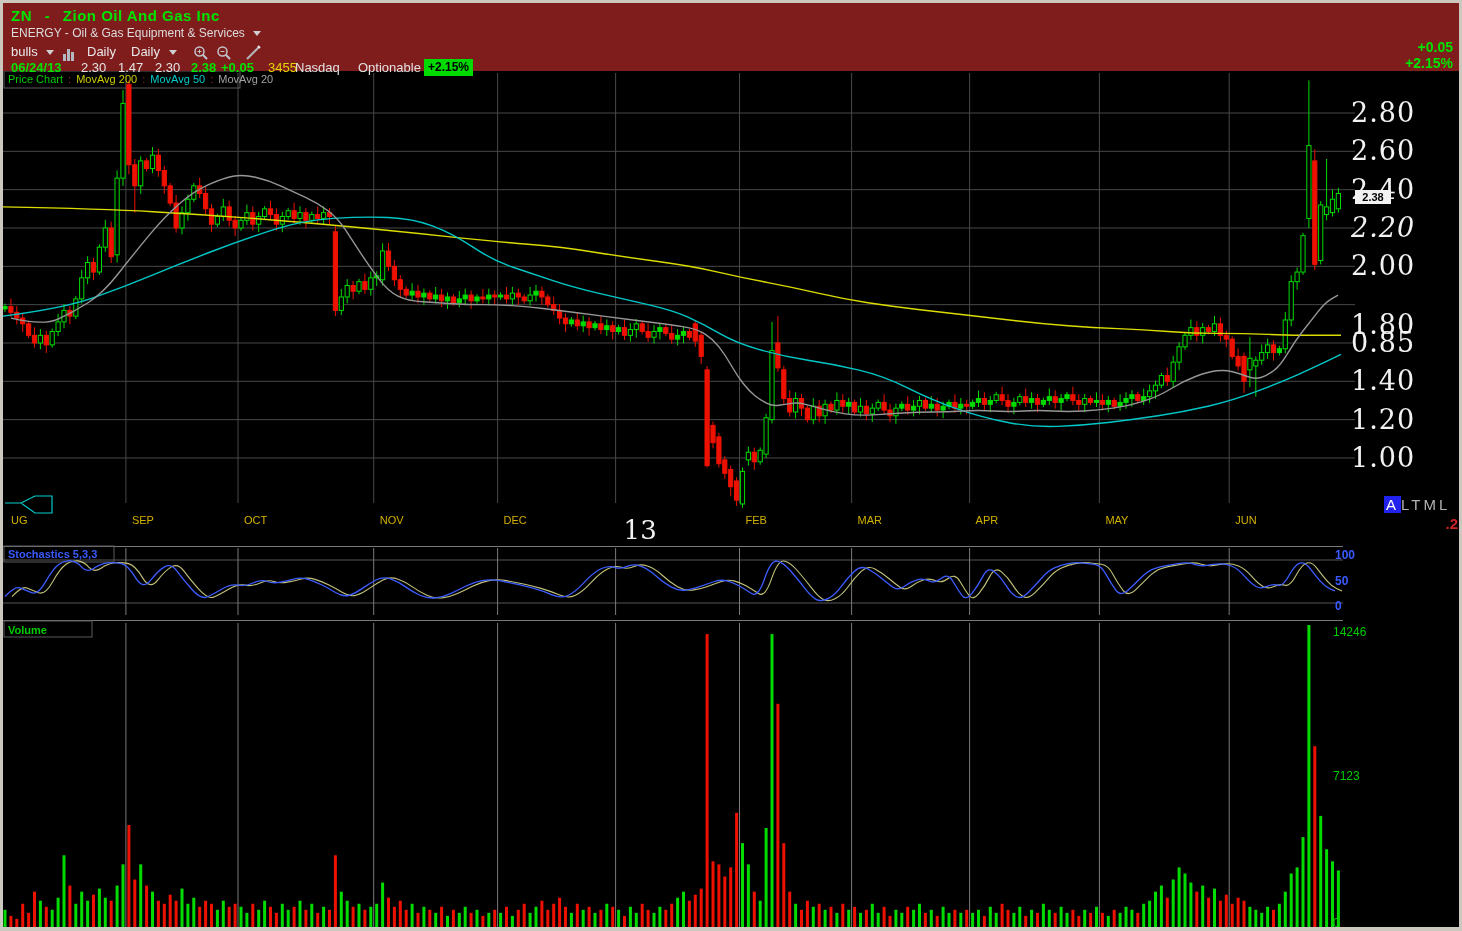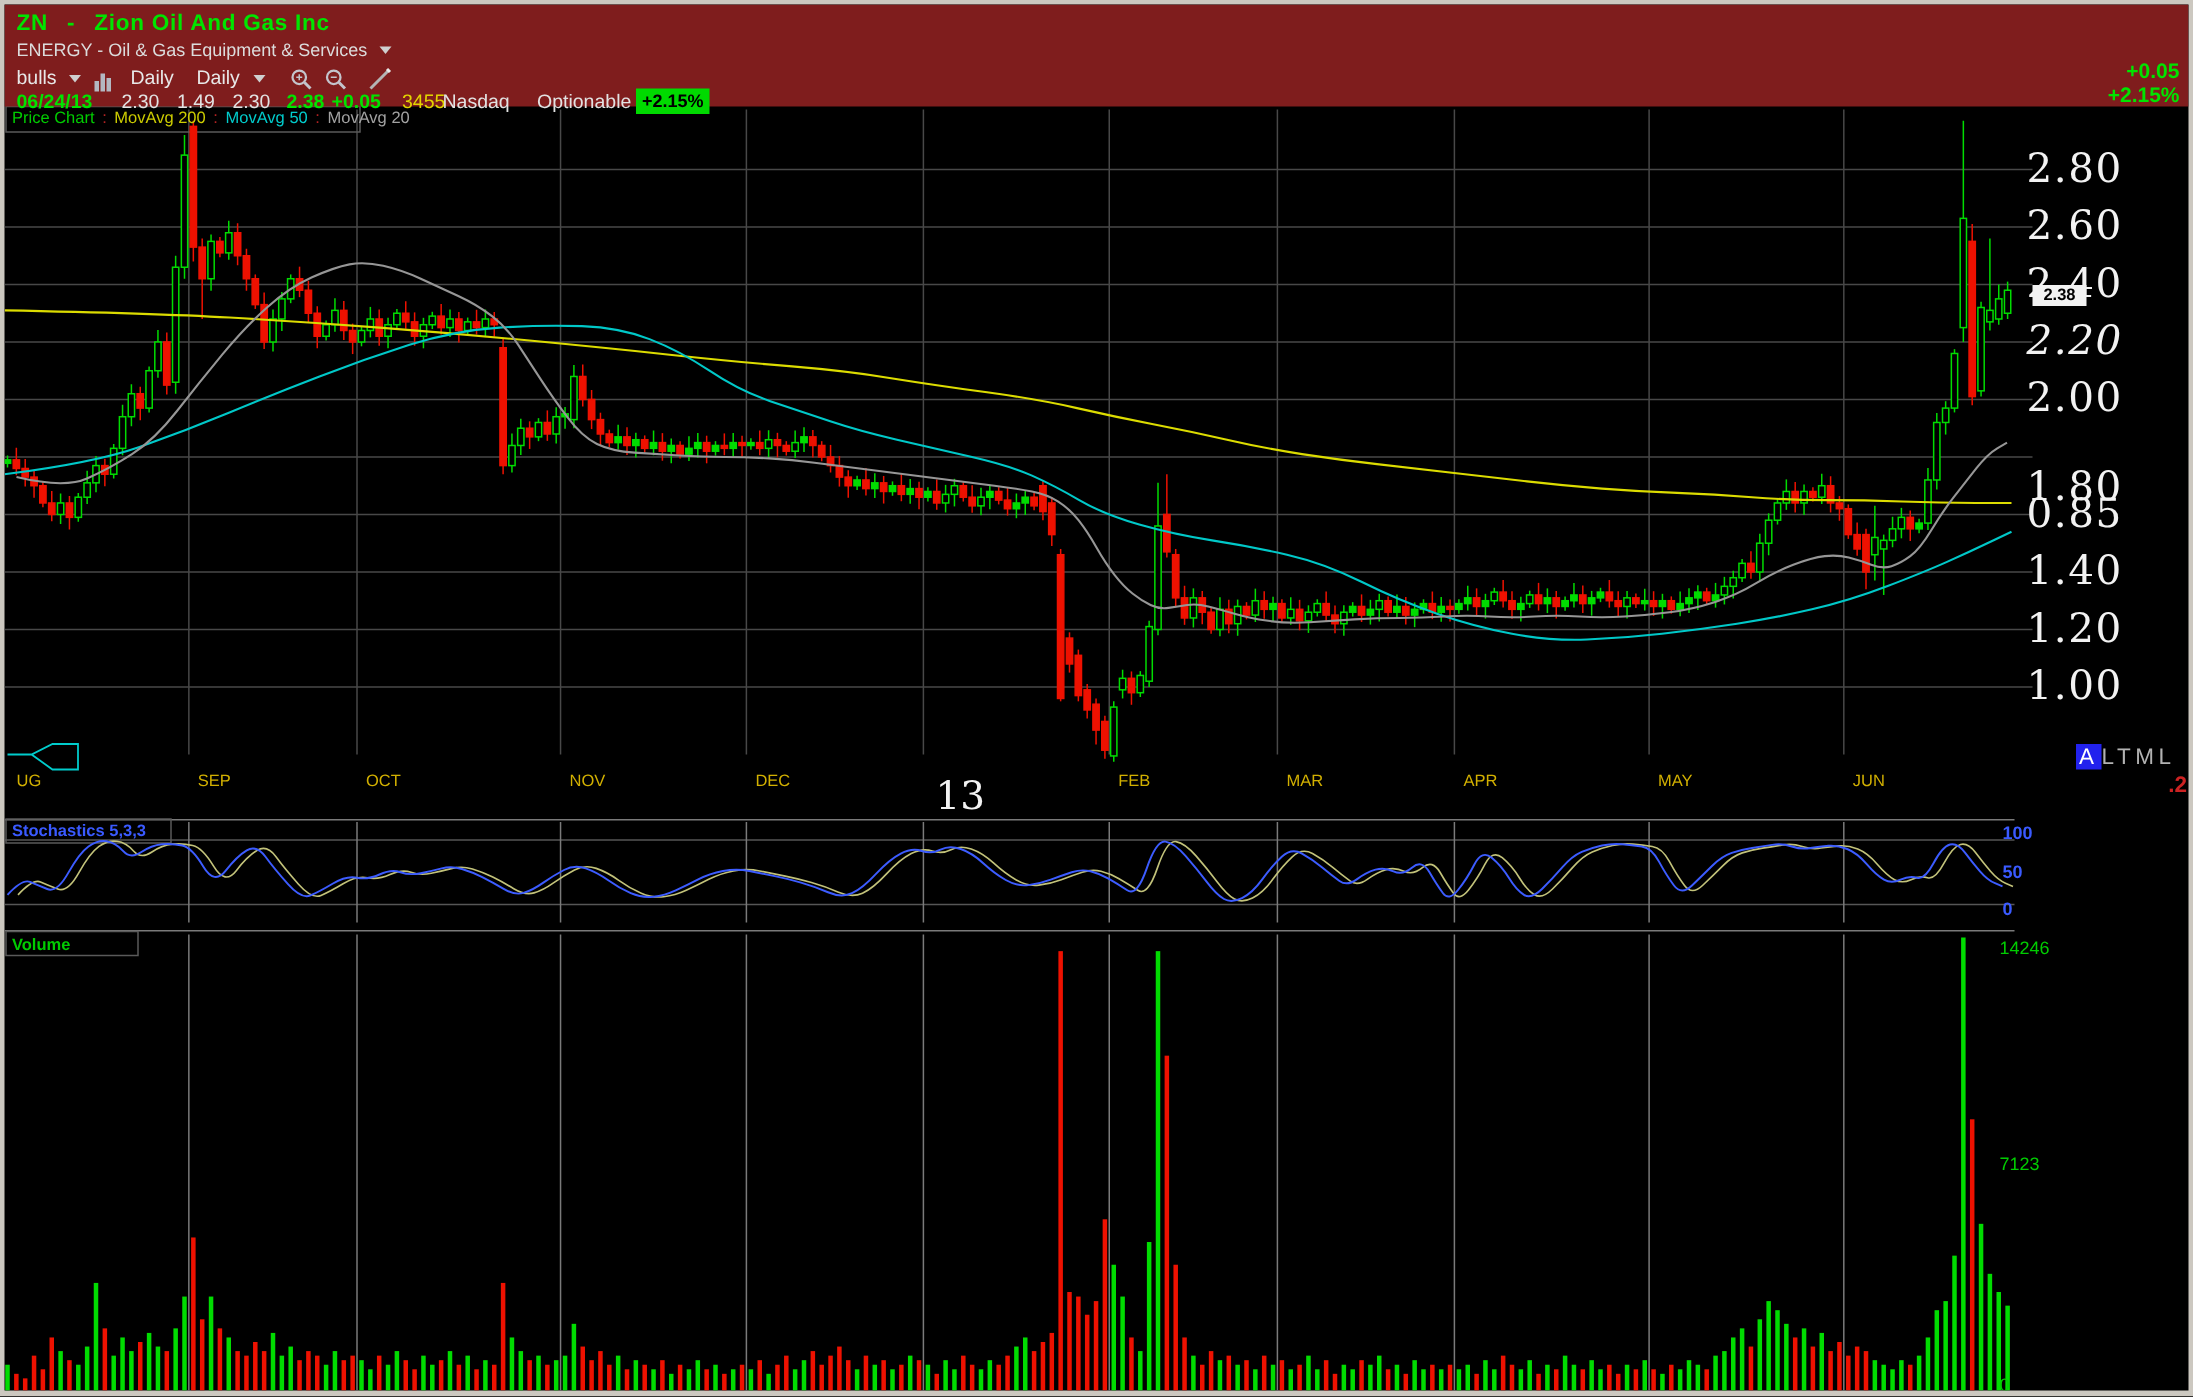--- a/index.html
+++ b/index.html
@@ -835,21 +835,21 @@
     </span>
     <span class="tb icon" style="left:242px;top:42px;">
       <svg width="18" height="16">
           <line x1="2" y1="14" x2="14" y2="2" stroke="#b4b4b4" stroke-width="2"></line>
           <line x1="13" y1="1" x2="15" y2="3" stroke="#e8e8e8" stroke-width="2"></line>
         </svg>
     </span>
 
     <span class="qr grn" style="left:8px;">06/24/13</span>
     <span class="qr" style="left:78px;">2.30</span>
-    <span class="qr" style="left:115px;">1.49</span>
+    <span class="qr" style="left:115px;">1.47</span>
     <span class="qr" style="left:152px;">2.30</span>
     <span class="qr grn" style="left:188px;">2.38</span>
     <span class="qr grn" style="left:218px;">+0.05</span>
     <span class="qr yel" style="left:265px;">3455</span>
     <span class="qr" style="left:292px;">Nasdaq</span>
     <span class="qr" style="left:355px;">Optionable</span>
     <span class="badge">+2.15%</span>
   </div>
 
   <div class="corner">

